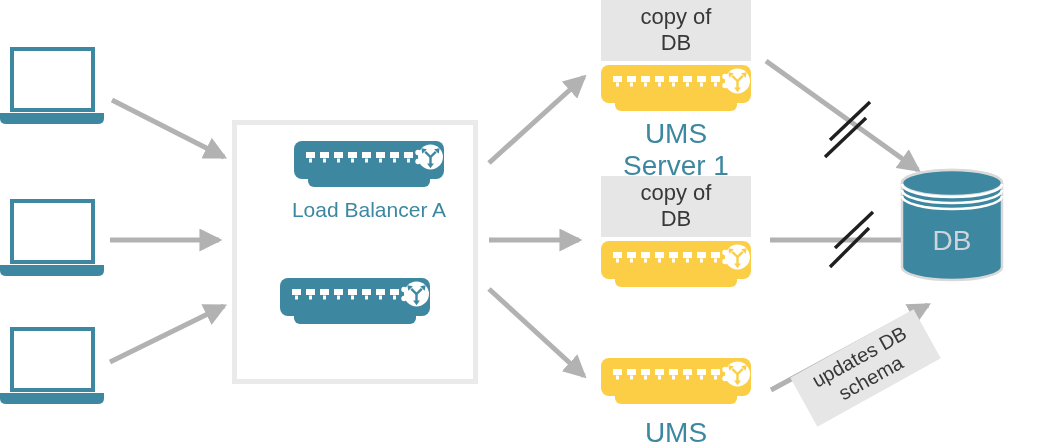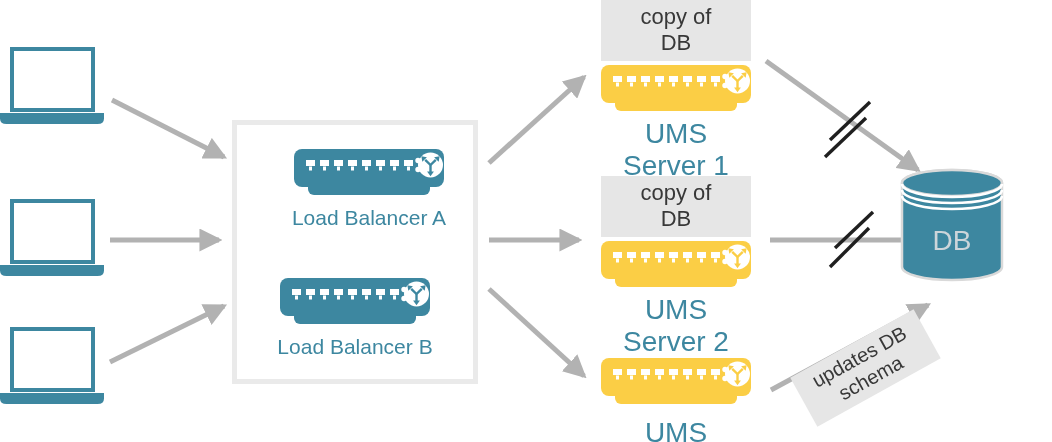--- a/index.html
+++ b/index.html
@@ -19,21 +19,21 @@
   .connections{position:absolute;left:0;top:0;z-index:1;}
 
   .laptop{position:absolute;width:104px;height:77px;color:var(--teal);z-index:2;}
   .laptop-1{left:0;top:47px;}
   .laptop-2{left:0;top:199px;}
   .laptop-3{left:0;top:327px;}
 
   .lb-box{position:absolute;left:232px;top:120px;width:246px;height:264px;
     border:5px solid var(--box-border);background:#fff;z-index:2;}
   .lb-group{position:absolute;left:0;width:100%;text-align:center;}
-  .lb-group-a{top:24px;padding-left:28px;}
+  .lb-group-a{top:16px;padding-left:28px;}
   .lb-group-b{top:153px;}
   .device{width:150px;height:46px;display:block;margin:0 auto;}
   .device.teal{color:var(--teal);}
   .device.yellow{color:var(--yellow);}
   .lb-label{margin-top:11px;color:var(--teal);font-size:21px;}
 
   .ums-group{position:absolute;width:150px;text-align:center;z-index:2;}
   .ums-1{left:601px;top:0;}
   .ums-2{left:601px;top:176px;}
   .ums-3{left:601px;top:358px;}
@@ -129,38 +129,36 @@
     <div class="lb-group lb-group-a">
       <svg class="device teal">
           <use href="#sym-device"></use>
         </svg>
       <div class="lb-label">Load Balancer A</div>
     </div>
     <div class="lb-group lb-group-b">
       <svg class="device teal">
           <use href="#sym-device"></use>
         </svg>
-      <div class="lb-label">Load Balancer B</div>
     </div>
   </div>
 
   <div class="ums-group ums-1">
     <span class="badge">copy of DB</span>
     <svg class="device yellow">
         <use href="#sym-device"></use>
       </svg>
     <div class="ums-label">UMS Server 1</div>
   </div>
 
   <div class="ums-group ums-2">
     <span class="badge">copy of DB</span>
     <svg class="device yellow">
         <use href="#sym-device"></use>
       </svg>
-    <div class="ums-label">UMS Server 2</div>
   </div>
 
   <div class="ums-group ums-3">
     <svg class="device yellow">
         <use href="#sym-device"></use>
       </svg>
     <div class="ums-label">UMS Server 3</div>
   </div>
 
   <div class="db-group">

